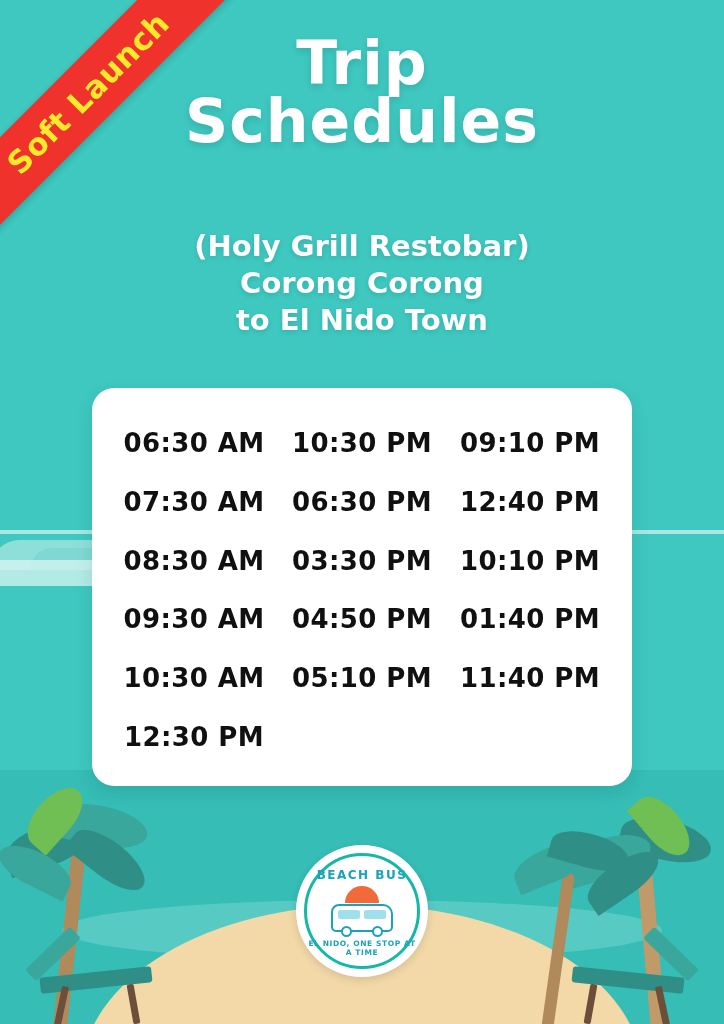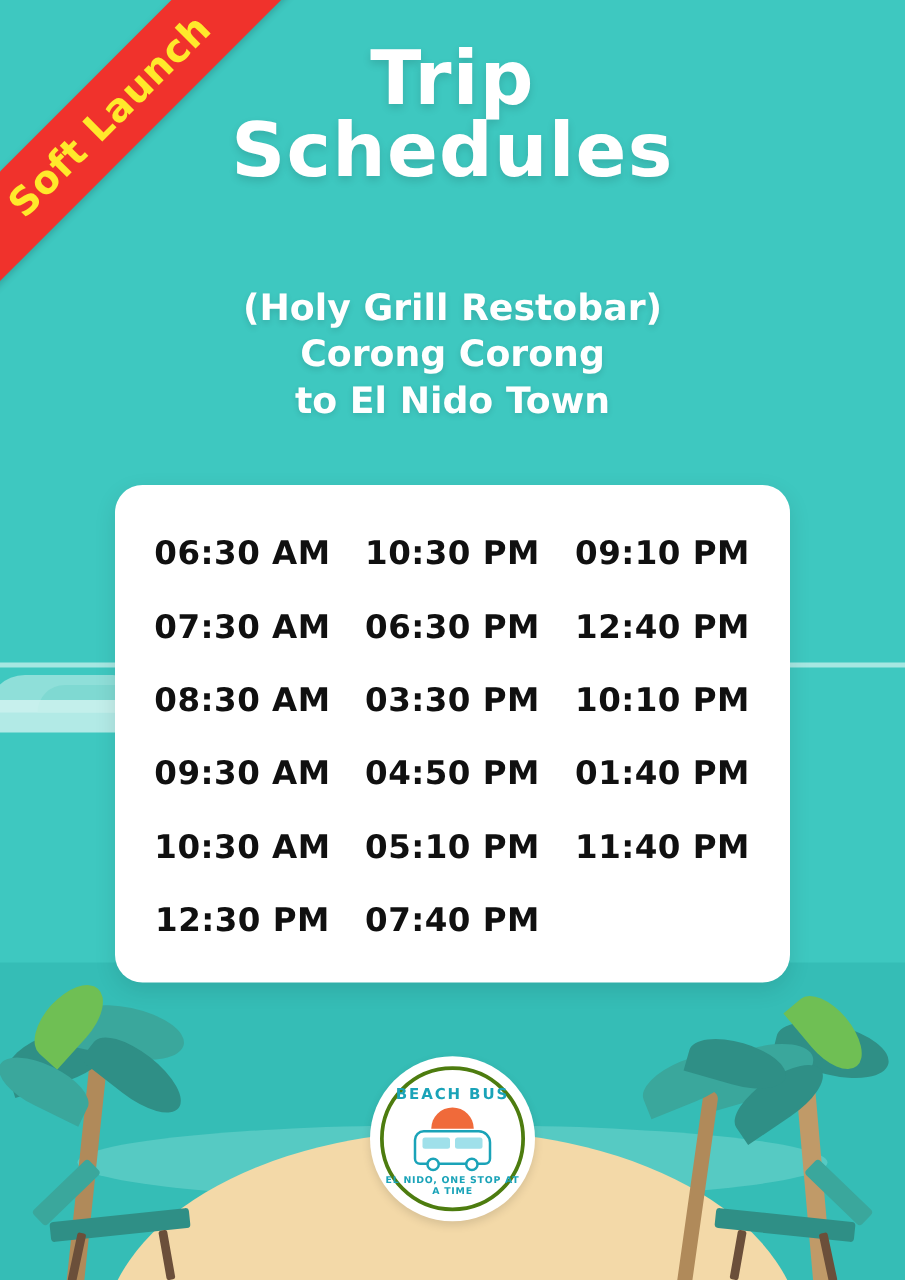--- a/index.html
+++ b/index.html
@@ -153,21 +153,21 @@
     top: 845px;
     width: 132px; height: 132px;
     border-radius: 50%;
     background: #ffffff;
     box-shadow: 0 3px 8px rgba(0,0,0,.12);
     display: flex; align-items: center; justify-content: center;
   }
   .logo-inner {
     width: 116px; height: 116px;
     border-radius: 50%;
-    border: 3px solid #4d7c0f;
+    border: 3px solid #14b8a6;
     position: relative;
     display: flex; align-items: center; justify-content: center;
     flex-direction: column;
   }
   .logo-top {
     position: absolute; top: 12px; left: 0; width: 100%;
     text-align: center;
     font-size: 12px; font-weight: bold; color: #1aa3b8;
     letter-spacing: 1.5px;
     font-family: "DejaVu Sans", sans-serif;
@@ -311,21 +311,20 @@
 
       <div class="time">09:30 AM</div>
       <div class="time">04:50 PM</div>
       <div class="time">01:40 PM</div>
 
       <div class="time">10:30 AM</div>
       <div class="time">05:10 PM</div>
       <div class="time">11:40 PM</div>
 
       <div class="time">12:30 PM</div>
-      <div class="time">07:40 PM</div>
     </div>
   </div>
 
   <div class="logo">
     <div class="logo-inner">
       <div class="logo-top">BEACH BUS</div>
       <div class="sun"></div>
       <div class="bus">
         <div class="bus-win"></div>
         <div class="bus-win2"></div>

